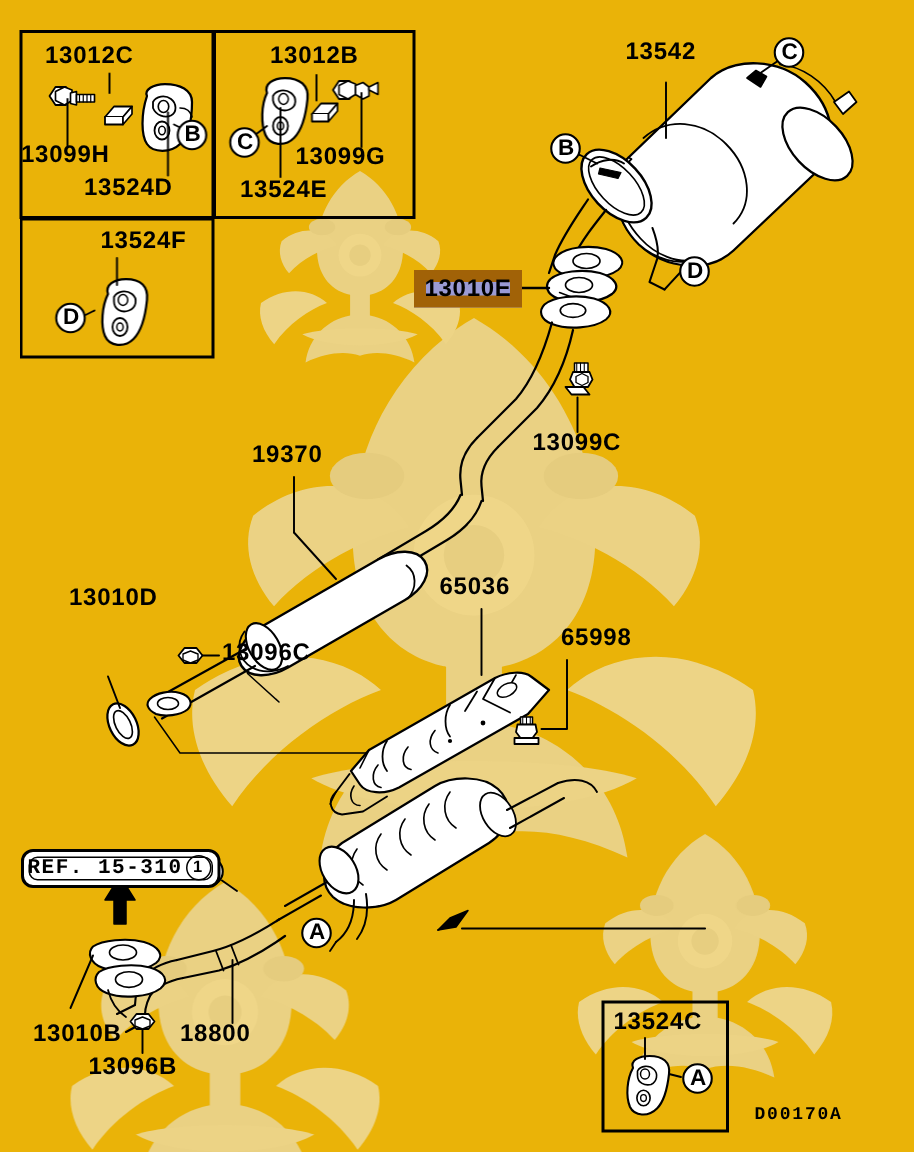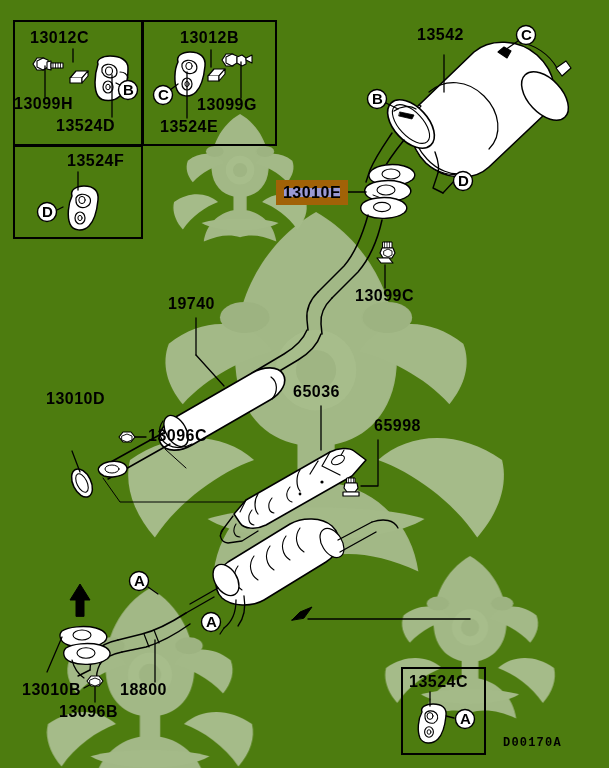--- a/index.html
+++ b/index.html
@@ -7,21 +7,21 @@
     padding: 0;
     background: #ffffff;
   }
   body {
     font-family: "Liberation Sans", sans-serif;
   }
   #diagram-root {
     position: relative;
     width: 609px;
     height: 768px;
-    background: #4d7c0f;
+    background: #eab308;
     overflow: hidden;
   }
   #diagram-svg {
     position: absolute;
     left: 0;
     top: 0;
     width: 609px;
     height: 768px;
   }
   .lbl {
@@ -482,29 +482,35 @@
   <div class="lbl" style="left:417px; top:27px;">13542</div>
   <div class="lbl lbl-sm" style="left:521px; top:27px;">C</div>
   <div class="lbl lbl-sm" style="left:372px; top:91px;">B</div>
   <div class="lbl lbl-sm" style="left:458px; top:173px;">D</div>
 
   <div class="highlight-box" style="left:276px; top:180px; width:72px; height:25px;">
     <span class="lbl-inner">13010E</span>
   </div>
 
   <div class="lbl" style="left:355px; top:288px;">13099C</div>
-  <div class="lbl" style="left:168px; top:296px;">19740</div>
+  <div class="lbl" style="left:168px; top:296px;">19370</div>
   <div class="lbl" style="left:46px; top:391px;">13010D</div>
   <div class="lbl" style="left:148px; top:428px;">13096C</div>
   <div class="lbl" style="left:293px; top:384px;">65036</div>
   <div class="lbl" style="left:374px; top:418px;">65998</div>
   <div class="lbl" style="left:120px; top:682px;">18800</div>
   <div class="lbl" style="left:22px; top:682px;">13010B</div>
   <div class="lbl" style="left:59px; top:704px;">13096B</div>
 
   <div class="lbl lbl-sm" style="left:134px; top:573px;">A</div>
   <div class="lbl lbl-sm" style="left:206px; top:614px;">A</div>
 
+  <div class="ref-box" style="left:14px; top:566px; width:133px; height:26px;">
+    <span class="inner-rule"></span>
+    <span class="ref-text">
+      <span>REF. 15-310</span><span class="circ-num">1</span>
+    </span>
+  </div>
 
 
   <div class="diag-id" style="left:503px; top:736px;">D00170A</div>
 
 </div>
 
 </body></html>

